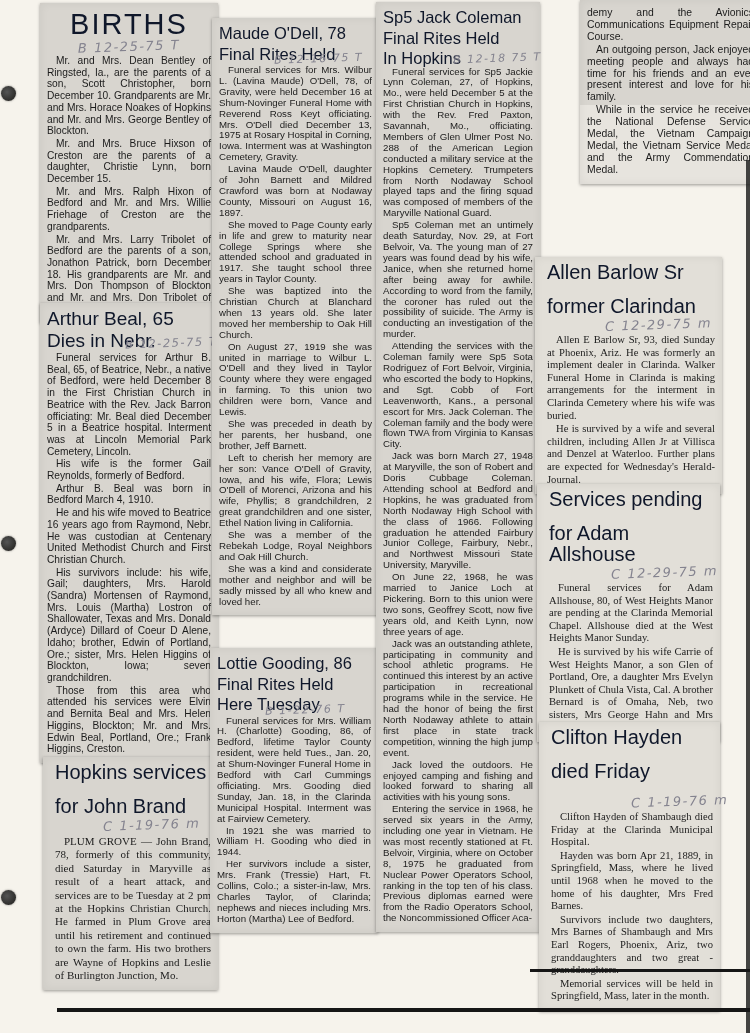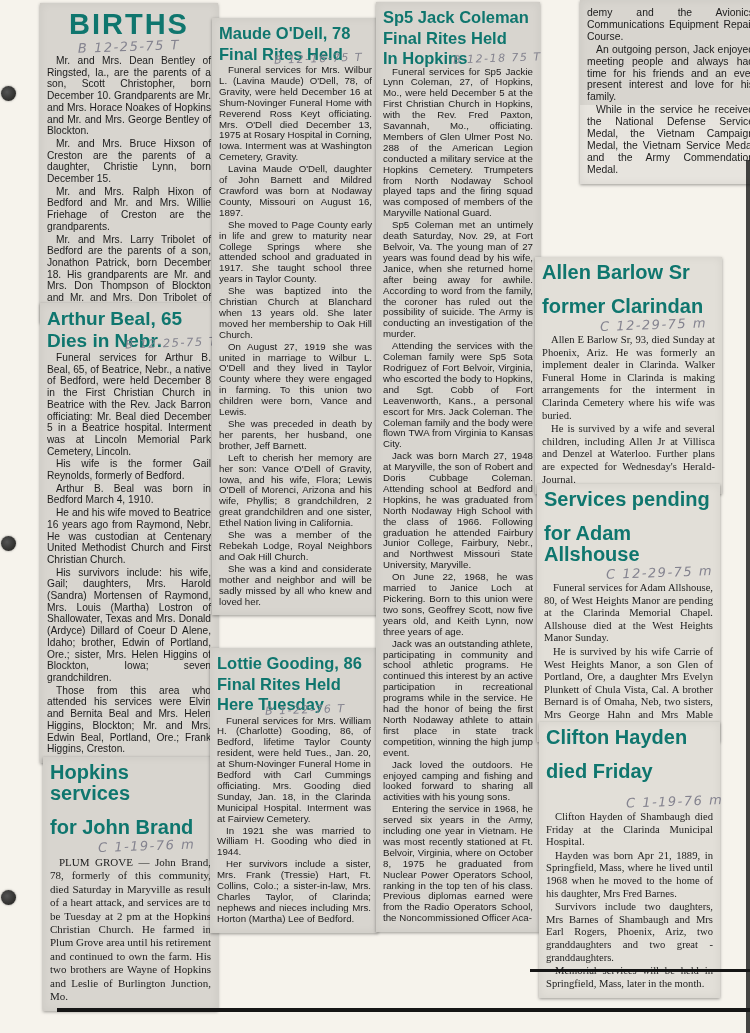--- a/index.html
+++ b/index.html
@@ -21,24 +21,24 @@
   }
   .clip{
     position:absolute;box-sizing:border-box;
     background:#d8d5cf;color:#1c1c1c;
     padding:5px 7px 7px 7px;
     box-shadow:0 1px 3px rgba(0,0,0,.38), inset 0 0 10px rgba(0,0,0,.06);
   }
   .clip p{margin:0 0 1px 0;text-align:justify;text-indent:9px;}
   .sans p{font-size:9.7px;line-height:10.9px;}
   .w-lg p{font-size:10.2px;line-height:11.7px;}
-  .serif{font-family:"Liberation Serif",serif;}
+  .serif{font-family:"Liberation Serif",serif;padding-left:12px;}
   .serif p{font-size:11px;line-height:13.4px;}
   .serif-sm p{font-size:10.6px;line-height:12.6px;}
-  .hl{font-family:"Liberation Sans",sans-serif;font-weight:bold;margin:0;color:#0f766e;}
+  .hl{font-family:"Liberation Sans",sans-serif;font-weight:normal;margin:0;color:#0f172a;}
   .births-hl{font-size:29px;letter-spacing:2px;text-align:center;margin:0 0 1px 0;}
   .hl3{font-size:16.5px;line-height:20.5px;margin-bottom:1px;}
   .hl2{font-size:19px;line-height:22px;margin-bottom:2px;}
   .hl2g div{margin-bottom:13px;font-size:20px;line-height:21px;}
   .hand{
     font-family:"DejaVu Sans",sans-serif;font-style:italic;
     color:#84838f;font-size:13px;letter-spacing:1.5px;white-space:nowrap;
     transform:rotate(-2deg);
   }
   .note-center{text-align:center;margin:-3px 0 1px 0;}

